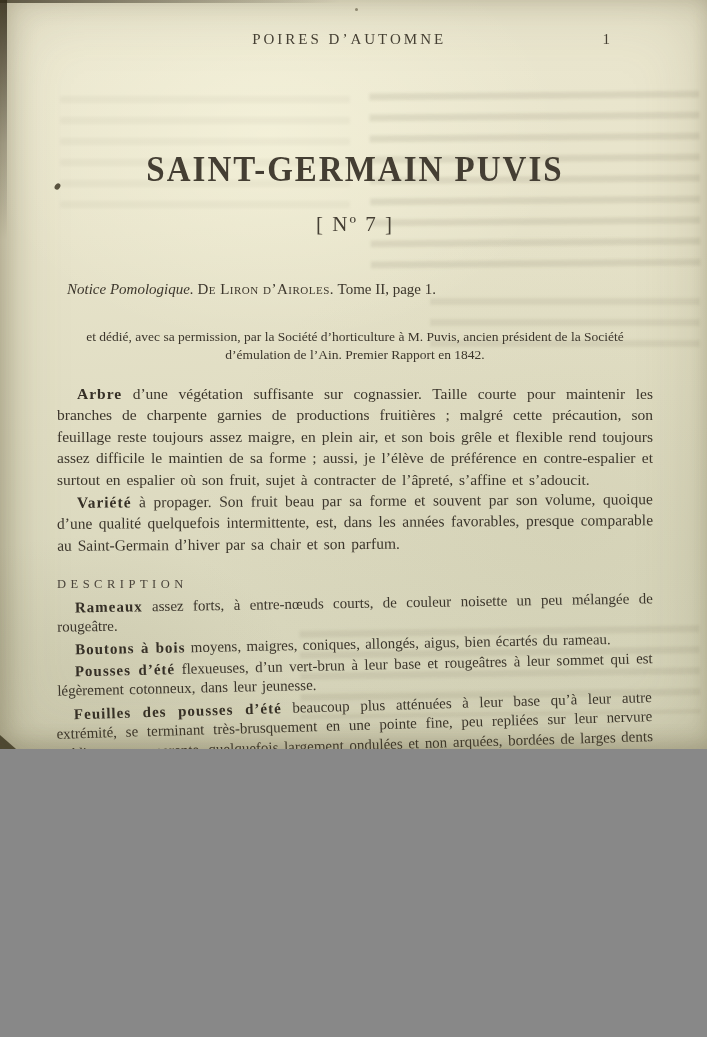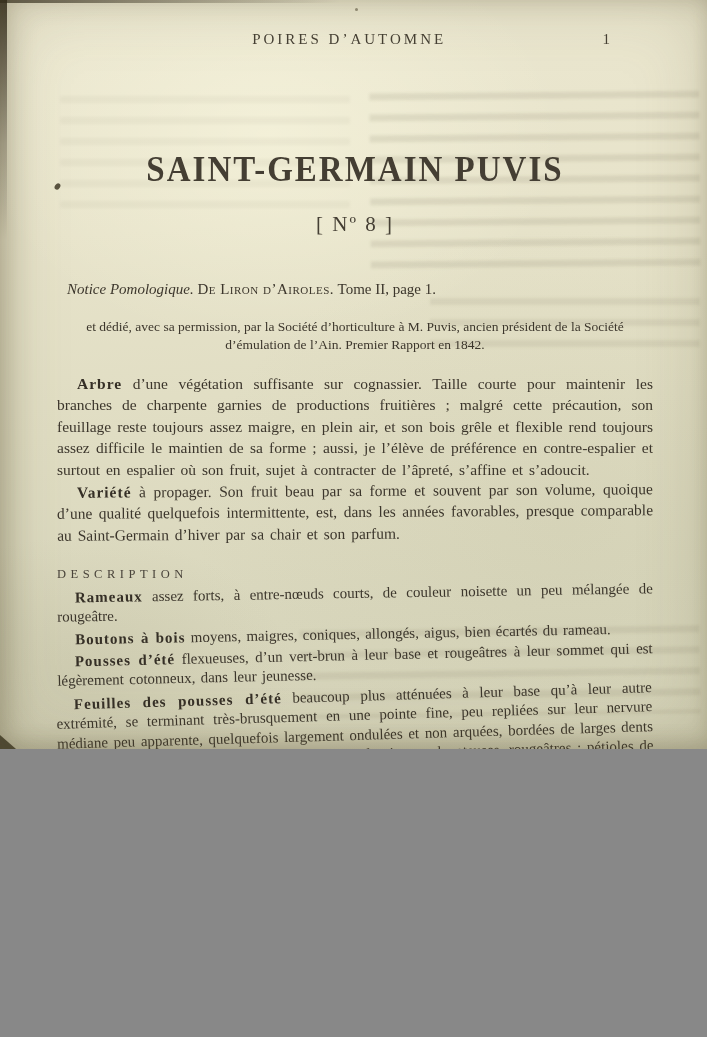--- a/index.html
+++ b/index.html
@@ -39,21 +39,21 @@
 
   .content{position:absolute;left:57px;top:0;width:596px;}
   .pagehead{position:relative;margin-top:31px;height:20px;font-size:15px;letter-spacing:3px;color:#453f34;}
   .running{position:absolute;left:50%;transform:translateX(-53%);white-space:nowrap;}
   .folio{position:absolute;right:42px;letter-spacing:1px;}
   .title{margin:100px 0 0;font-size:33px;font-weight:bold;letter-spacing:2px;text-align:center;color:#443e33;white-space:nowrap;transform:scaleY(1.08);}
   .numline{margin-top:24px;text-align:center;font-size:21px;letter-spacing:2px;color:#453f34;}
   .reference{margin:44px 0 0 10px;font-size:15px;}
   .reference .sc{font-variant:small-caps;letter-spacing:.5px;}
   .obtained{margin:19px 0 0;text-align:center;font-size:16.5px;font-weight:bold;letter-spacing:.4px;color:#3a342a;}
-  .dedication{margin:20px 0 0;font-size:13.5px;line-height:17.5px;text-align:center;}
+  .dedication{margin:30px 0 0;font-size:13.5px;line-height:17.5px;text-align:center;}
   .para{margin:20px 0 0;font-size:15.5px;line-height:21.4px;text-align:justify;text-indent:20px;word-spacing:2px;}
   .para + .para{margin-top:0;}
   .lead{letter-spacing:1px;color:#352f26;}
   .tilt-a{transform:rotate(-.35deg);}
   .descr-head{margin-top:23px;text-align:left;font-size:12.5px;letter-spacing:4.5px;color:#49433a;}
   .item{margin:2px 0 0;font-size:15px;line-height:19.3px;text-align:justify;text-indent:18px;word-spacing:1.5px;}
   .items{}
   .t1{transform:rotate(-0.9deg);}
   .t2{transform:rotate(-1.1deg);}
   .t3{transform:rotate(-1.3deg);}
@@ -72,21 +72,21 @@
   <div class="ghost g4"></div>
 
   <div class="content">
     <div class="pagehead">
       <span class="running">POIRES D’AUTOMNE</span>
       <span class="folio">1</span>
     </div>
 
     <h1 class="title">SAINT-GERMAIN PUVIS</h1>
 
-    <div class="numline">[ Nº 8 ]</div>
+    <div class="numline">[ Nº 7 ]</div>
 
     <p class="reference">
       <i>Notice Pomologique.</i>
       <span class="sc">De Liron d’Airoles.</span>
       <span>Tome II, page 1.</span>
     </p>
 
 
     <p class="dedication">et dédié, avec sa permission, par la Société d’horticulture à M. Puvis, ancien président de la Société d’émulation de l’Ain. Premier Rapport en 1842.</p>
 

